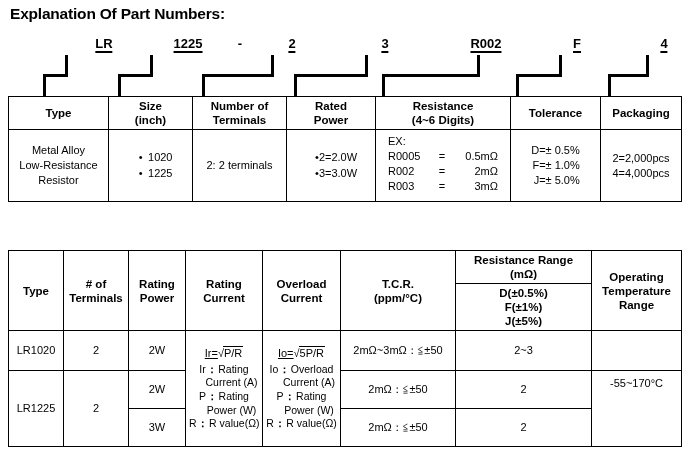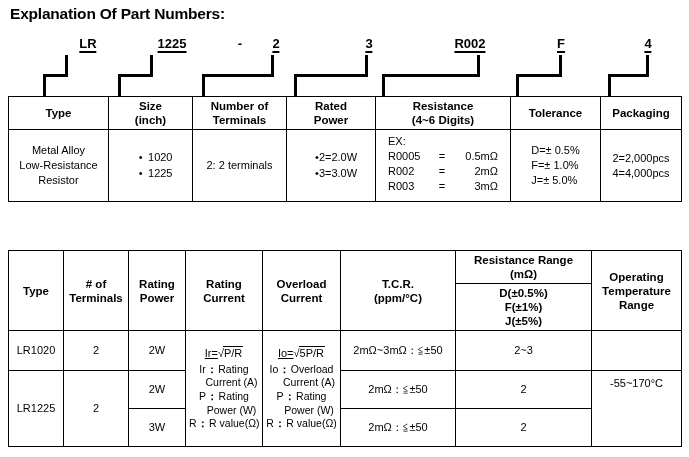--- a/index.html
+++ b/index.html
@@ -28,20 +28,21 @@
   #title-specs { left: 10px; top: 222px; }
 
   
   .pn-label {
     position: absolute;
     font-weight: bold;
     font-size: 13px;
     text-align: center;
     white-space: nowrap;
     transform: translateX(-50%);
+    margin-left: 16px;
   }
   .pn-label.underlined { border-bottom: 2px solid #000; padding-bottom: 0px; }
   .pn-dash {
     position: absolute;
     font-weight: bold;
     font-size: 13px;
     transform: translateX(-50%);
   }
   .leader { position: absolute; }
   .leader .v1, .leader .v2 { position: absolute; width: 3px; background: #000; }
@@ -249,21 +250,21 @@
             <div class="ex-row">
               <span class="ex-code">R002</span><span class="ex-eq">=</span><span class="ex-val">2mΩ</span>
             </div>
             <div class="ex-row">
               <span class="ex-code">R003</span><span class="ex-eq">=</span><span class="ex-val">3mΩ</span>
             </div>
           </div>
         </td>
 
         <td>
-          <span class="stack-lines" style="text-align:left;">
+          <span class="stack-lines" style="text-align:right;">
             <span>D=± 0.5%</span><br>
             <span>F=± 1.0%</span><br>
             <span>J=± 5.0%</span>
           </span>
         </td>
 
         <td>
           <span class="stack-lines" style="text-align:left;">
             <span>2=2,000pcs</span><br>
             <span>4=4,000pcs</span>

